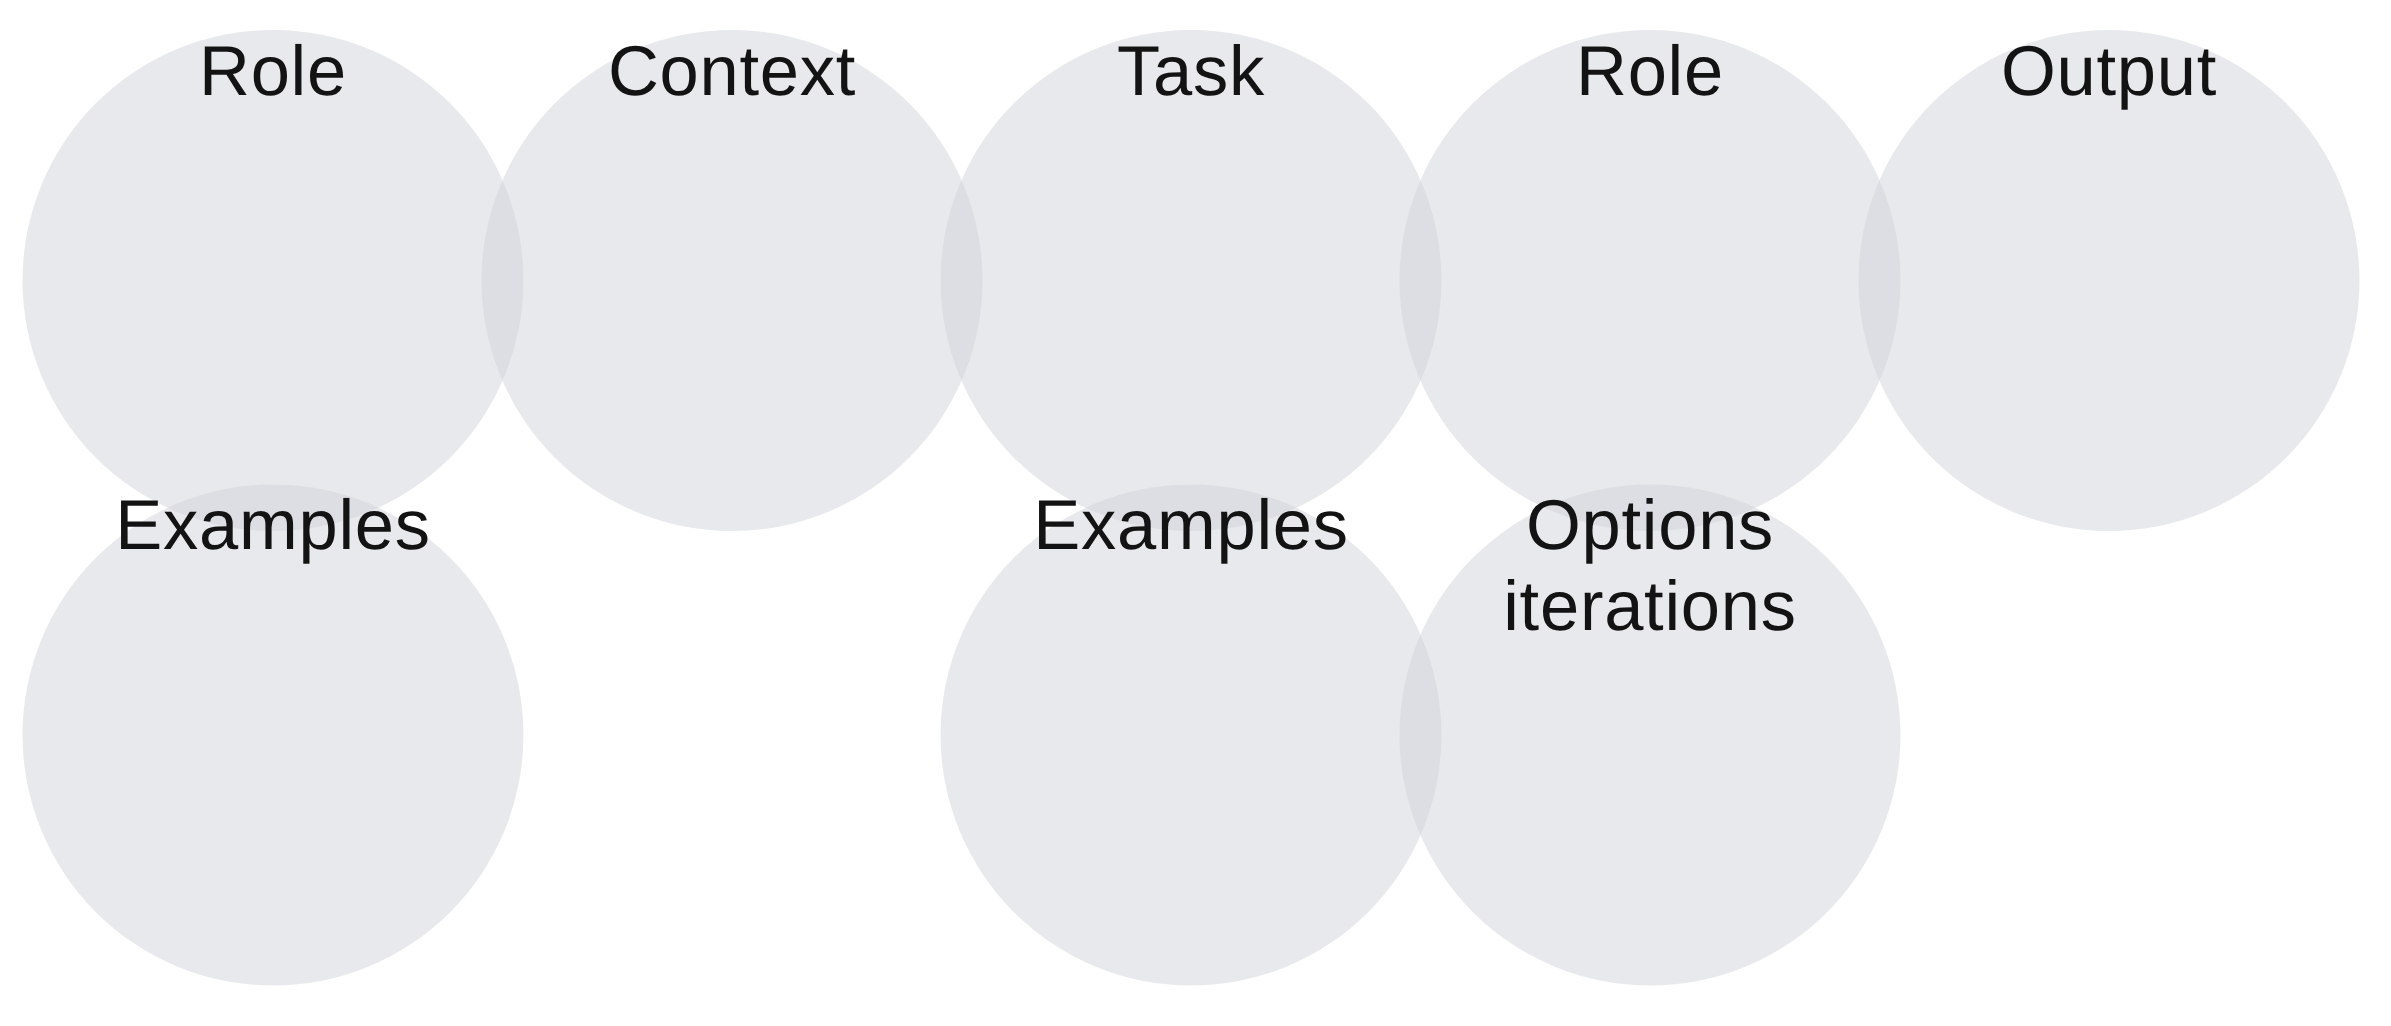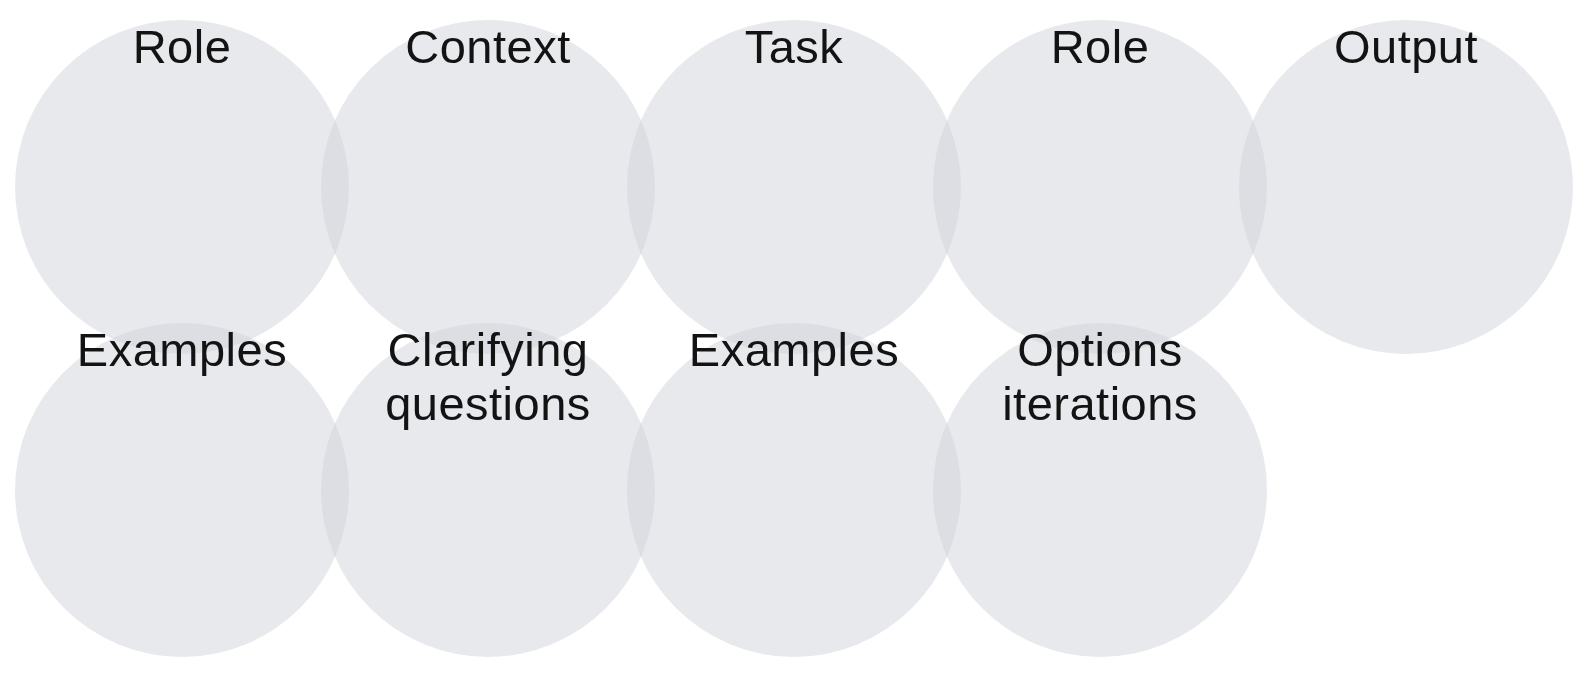--- a/index.html
+++ b/index.html
@@ -63,24 +63,20 @@
   <div class="circle r0 c3">
     <span class="label">Role</span>
   </div>
   <div class="circle r0 c4">
     <span class="label">Output</span>
   </div>
 
   <div class="circle r1 c0">
     <span class="label">Examples</span>
   </div>
-  <div class="circle r1 c1">
-    <span class="label">Clarifying
-questions</span>
-  </div>
   <div class="circle r1 c2">
     <span class="label">Examples</span>
   </div>
   <div class="circle r1 c3">
     <span class="label">Options
 iterations</span>
   </div>
 
 </div>
 

